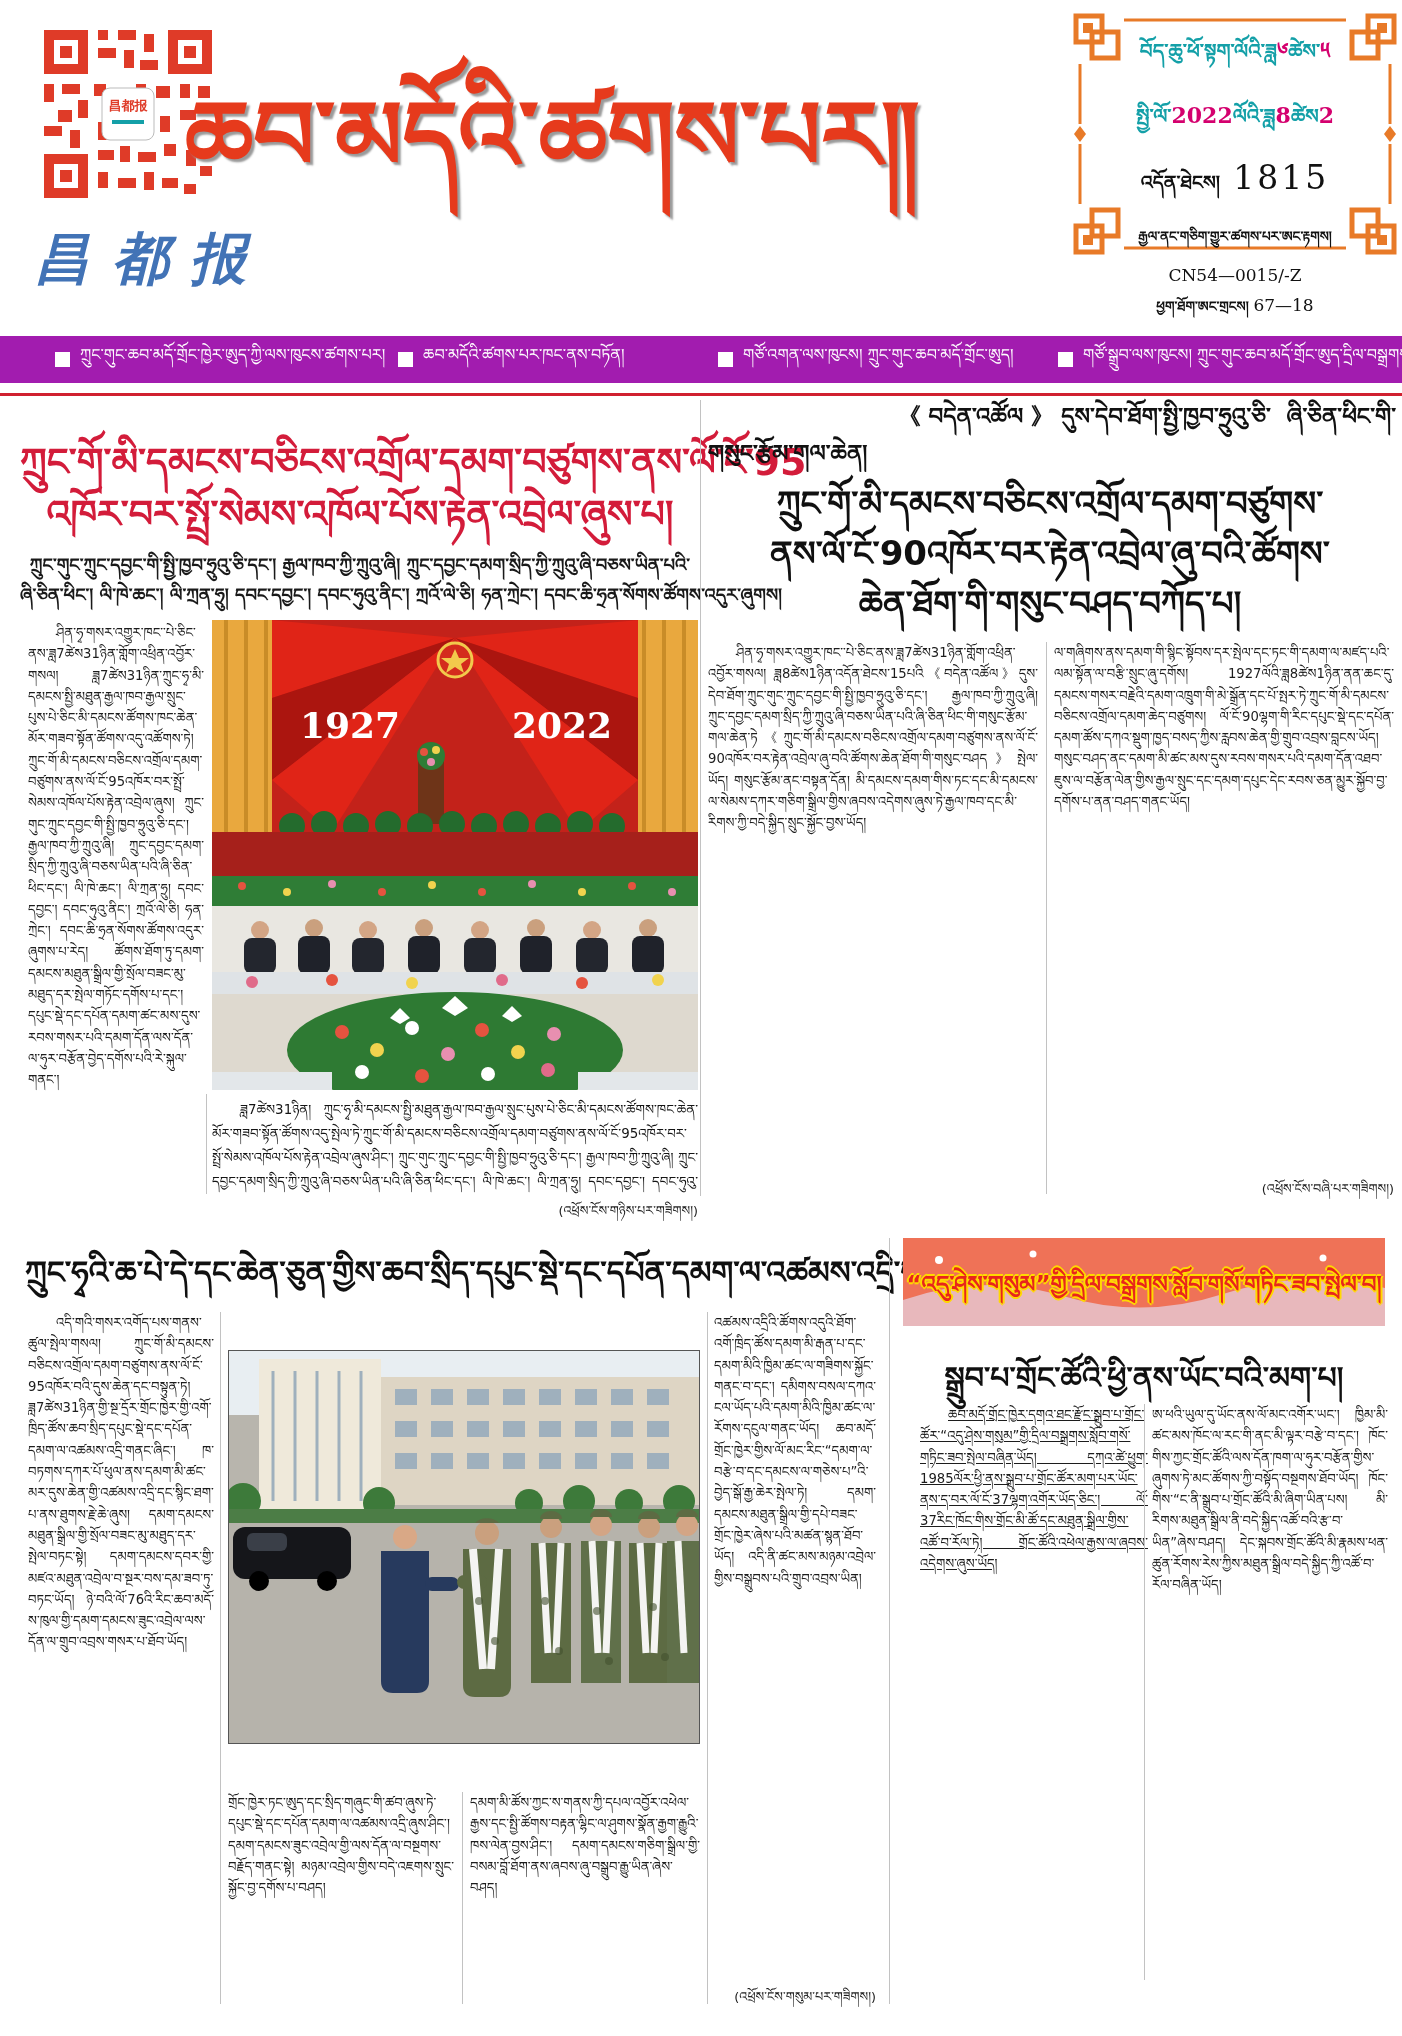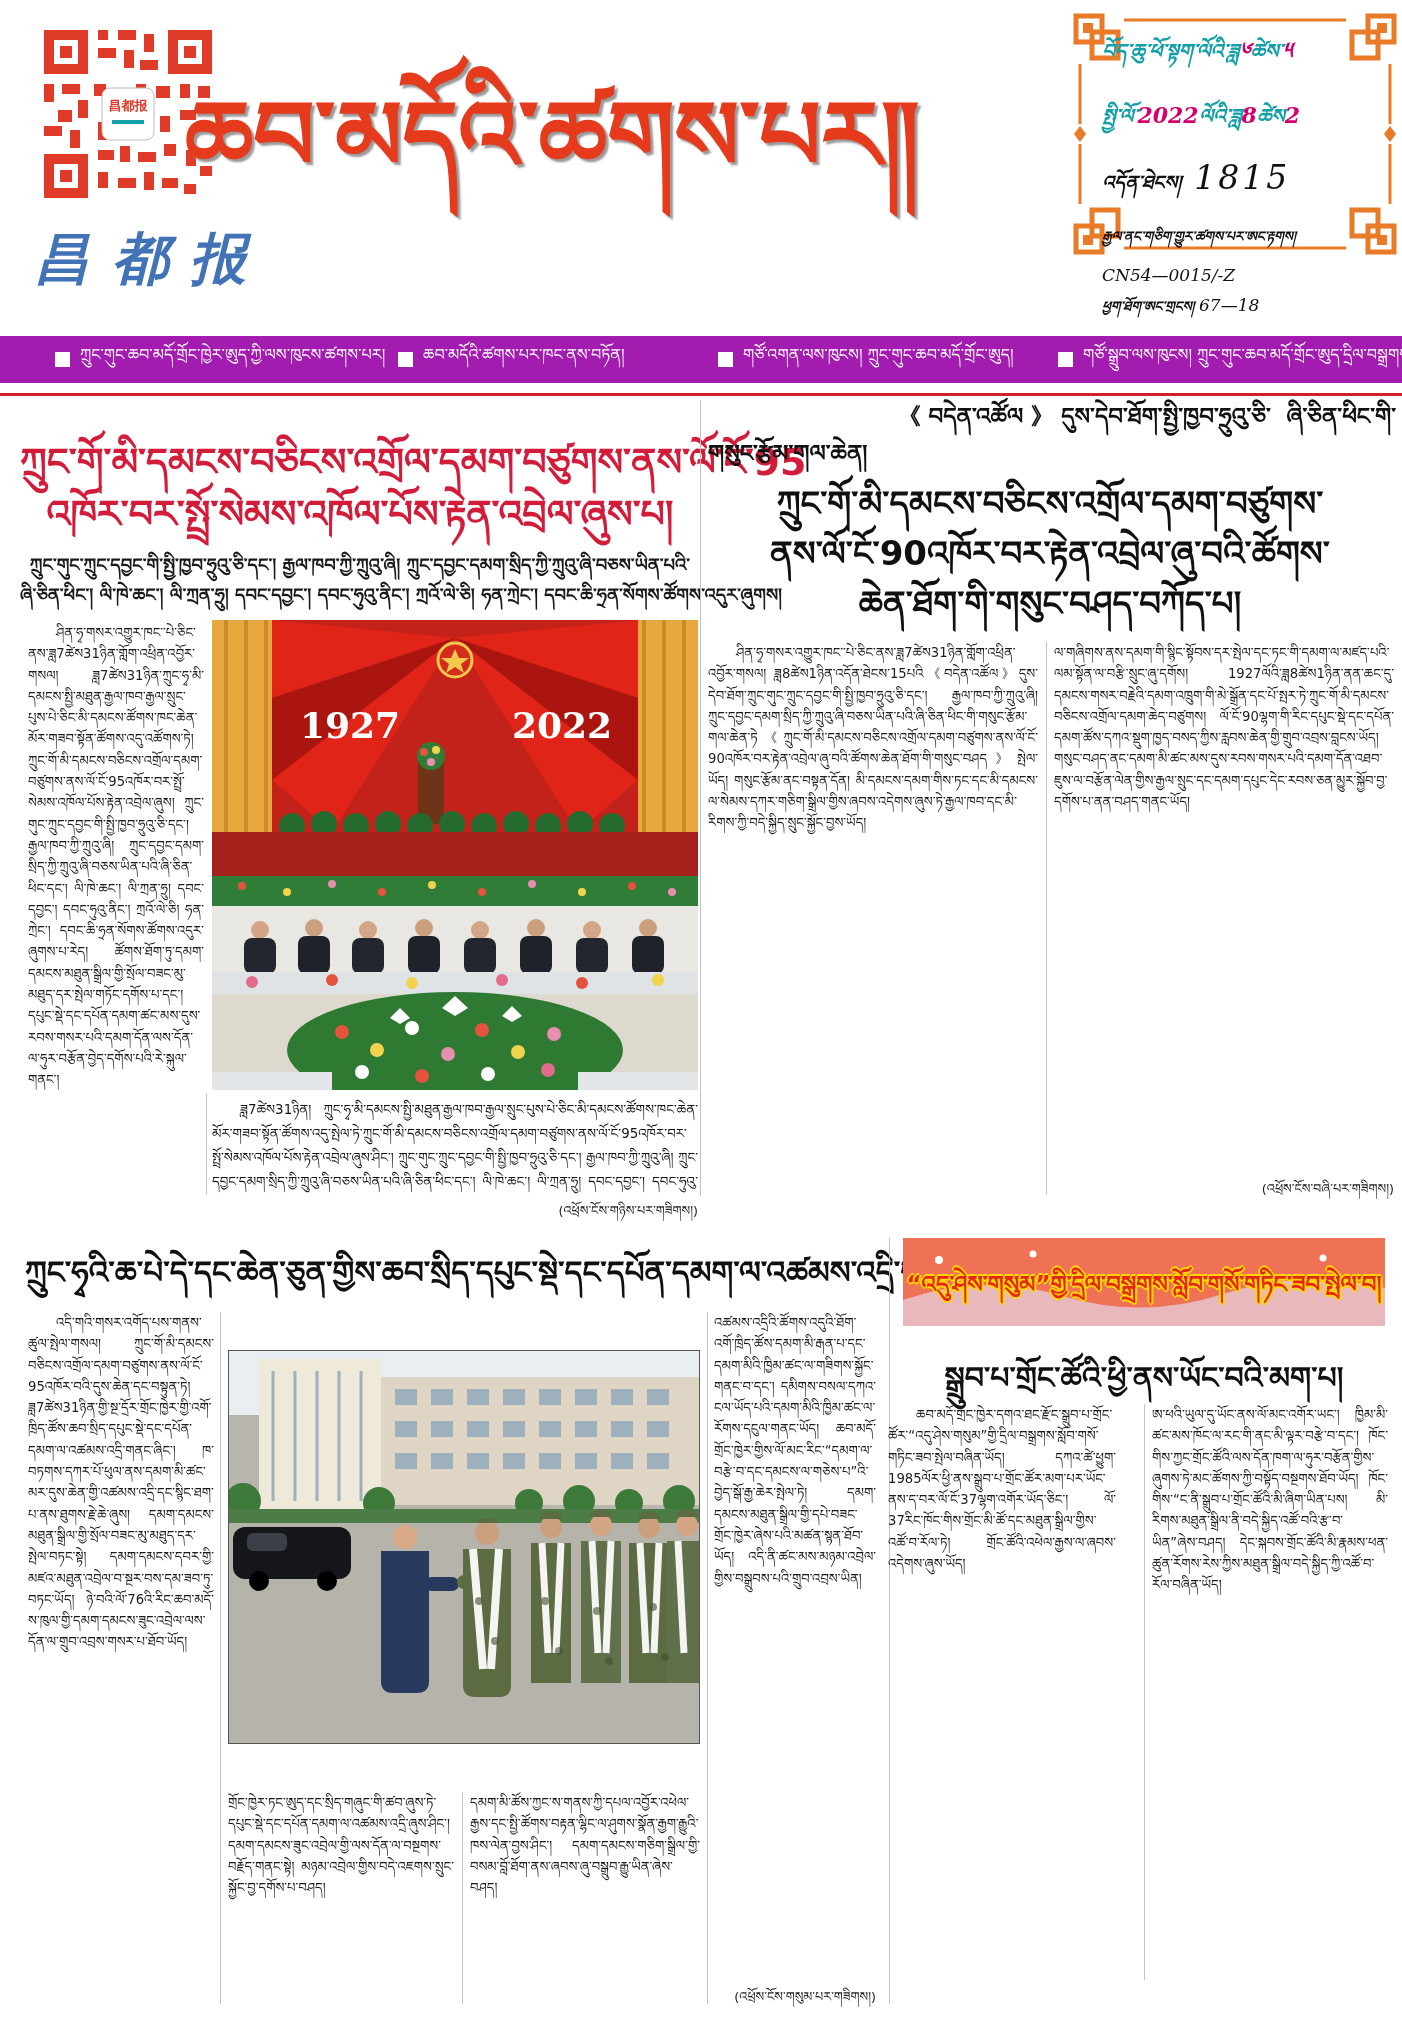--- a/index.html
+++ b/index.html
@@ -7,21 +7,21 @@
         font-family:"DejaVu Sans",sans-serif;color:#151515;overflow:hidden;}
   .abs{position:absolute;}
   
   .qr{left:40px;top:26px;width:176px;height:176px;}
   .cn-title{left:34px;top:222px;width:300px;font-family:"DejaVu Serif",serif;
             font-style:italic;font-weight:bold;font-size:56px;color:#4273b6;letter-spacing:22px;white-space:nowrap;}
   .masthead-tib{left:185px;top:34px;width:650px;height:210px;text-align:center;
                 font-size:96px;line-height:205px;font-weight:bold;color:#e63a1c;
                 text-shadow:3px 3px 2px #9a9a9a;white-space:nowrap;}
   .infobox{left:1072px;top:12px;width:326px;height:244px;}
-  .infobox .inner{position:absolute;left:30px;top:14px;width:266px;font-style:italic;}
+  .infobox .inner{position:absolute;left:30px;top:14px;width:266px;text-align:center;}
   .ib-line{margin:0 0 6px 0;}
   .teal{color:#14a0a8;font-size:20px;font-weight:bold;}
   .magenta{color:#d4006e;font-family:"DejaVu Serif",serif;font-weight:bold;font-size:22px;}
   .ib-black{color:#111;font-size:19px;font-weight:bold;}
   .ib-issue-num{font-family:"DejaVu Serif",serif;font-size:33px;letter-spacing:3px;font-weight:normal;}
   .ib-small{font-size:13.5px;font-weight:bold;}
   .ib-serif{font-family:"DejaVu Serif",serif;font-size:17px;font-weight:normal;}
   
   .navbar{left:0;top:336px;width:1402px;height:47px;background:#a21caf;}
   .nav-item{position:absolute;top:0;height:47px;display:flex;align-items:center;gap:10px;}
@@ -476,17 +476,17 @@
       <path d="M0 62 Q80 34 160 58 T320 56 T482 50 L482 88 L0 88 Z" fill="#e8b8bc"></path>
       <circle cx="36" cy="22" r="4" fill="#ffffff"></circle>
       <circle cx="130" cy="16" r="3.5" fill="#ffffff"></circle>
       <circle cx="420" cy="20" r="3.5" fill="#ffffff"></circle>
     </svg>
     <div class="banner-text">“འདུ་ཤེས་གསུམ”གྱི་དྲིལ་བསྒྲགས་སློབ་གསོ་གཏིང་ཟབ་སྤེལ་བ།</div>
   </div>
 
   <div class="abs headline-mid" style="left:903px;top:1344px;width:482px;font-size:30px;">སྒྲུབ་པ་གྲོང་ཚོའི་ཕྱི་ནས་ཡོང་བའི་མག་པ།</div>
 
-  <div class="abs bodycol" style="left:888px;top:1404px;width:228px;height:576px;">ཆབ་མདོ་གྲོང་ཁྱེར་དགའ་ཐང་རྫོང་སྒྲུབ་པ་གྲོང་ཚོར་“འདུ་ཤེས་གསུམ”གྱི་དྲིལ་བསྒྲགས་སློབ་གསོ་གཏིང་ཟབ་སྤེལ་བཞིན་ཡོད། དཀའ་ཚེ་ཕྱུག་1985ལོར་ཕྱི་ནས་སྒྲུབ་པ་གྲོང་ཚོར་མག་པར་ཡོང་ནས་ད་བར་ལོ་ངོ་37ལྷག་འགོར་ཡོད་ཅིང་། ལོ་37རིང་ཁོང་གིས་གྲོང་མི་ཚོ་དང་མཐུན་སྒྲིལ་གྱིས་འཚོ་བ་རོལ་ཏེ། གྲོང་ཚོའི་འཕེལ་རྒྱས་ལ་ཞབས་འདེགས་ཞུས་ཡོད།</div>
+  <div class="abs bodycol" style="left:920px;top:1404px;width:228px;height:576px;text-decoration:underline;">ཆབ་མདོ་གྲོང་ཁྱེར་དགའ་ཐང་རྫོང་སྒྲུབ་པ་གྲོང་ཚོར་“འདུ་ཤེས་གསུམ”གྱི་དྲིལ་བསྒྲགས་སློབ་གསོ་གཏིང་ཟབ་སྤེལ་བཞིན་ཡོད། དཀའ་ཚེ་ཕྱུག་1985ལོར་ཕྱི་ནས་སྒྲུབ་པ་གྲོང་ཚོར་མག་པར་ཡོང་ནས་ད་བར་ལོ་ངོ་37ལྷག་འགོར་ཡོད་ཅིང་། ལོ་37རིང་ཁོང་གིས་གྲོང་མི་ཚོ་དང་མཐུན་སྒྲིལ་གྱིས་འཚོ་བ་རོལ་ཏེ། གྲོང་ཚོའི་འཕེལ་རྒྱས་ལ་ཞབས་འདེགས་ཞུས་ཡོད།</div>
   <div class="abs bodycol" style="left:1152px;top:1404px;width:236px;height:576px;text-indent:0;">ཨ་ཕའི་ཡུལ་དུ་ཡོང་ནས་ལོ་མང་འགོར་ཡང་། ཁྱིམ་མི་ཚང་མས་ཁོང་ལ་རང་གི་ནང་མི་ལྟར་བརྩེ་བ་དང་། ཁོང་གིས་ཀྱང་གྲོང་ཚོའི་ལས་དོན་ཁག་ལ་ཧུར་བརྩོན་གྱིས་ཞུགས་ཏེ་མང་ཚོགས་ཀྱི་བསྟོད་བསྔགས་ཐོབ་ཡོད། ཁོང་གིས་“ང་ནི་སྒྲུབ་པ་གྲོང་ཚོའི་མི་ཞིག་ཡིན་པས། མི་རིགས་མཐུན་སྒྲིལ་ནི་བདེ་སྐྱིད་འཚོ་བའི་རྩ་བ་ཡིན”ཞེས་བཤད། དེང་སྐབས་གྲོང་ཚོའི་མི་རྣམས་ཕན་ཚུན་རོགས་རེས་ཀྱིས་མཐུན་སྒྲིལ་བདེ་སྐྱིད་ཀྱི་འཚོ་བ་རོལ་བཞིན་ཡོད།</div>
   <div class="abs vrule" style="left:1144px;top:1404px;height:576px;"></div>
 
 </div>
 
 </body></html>

